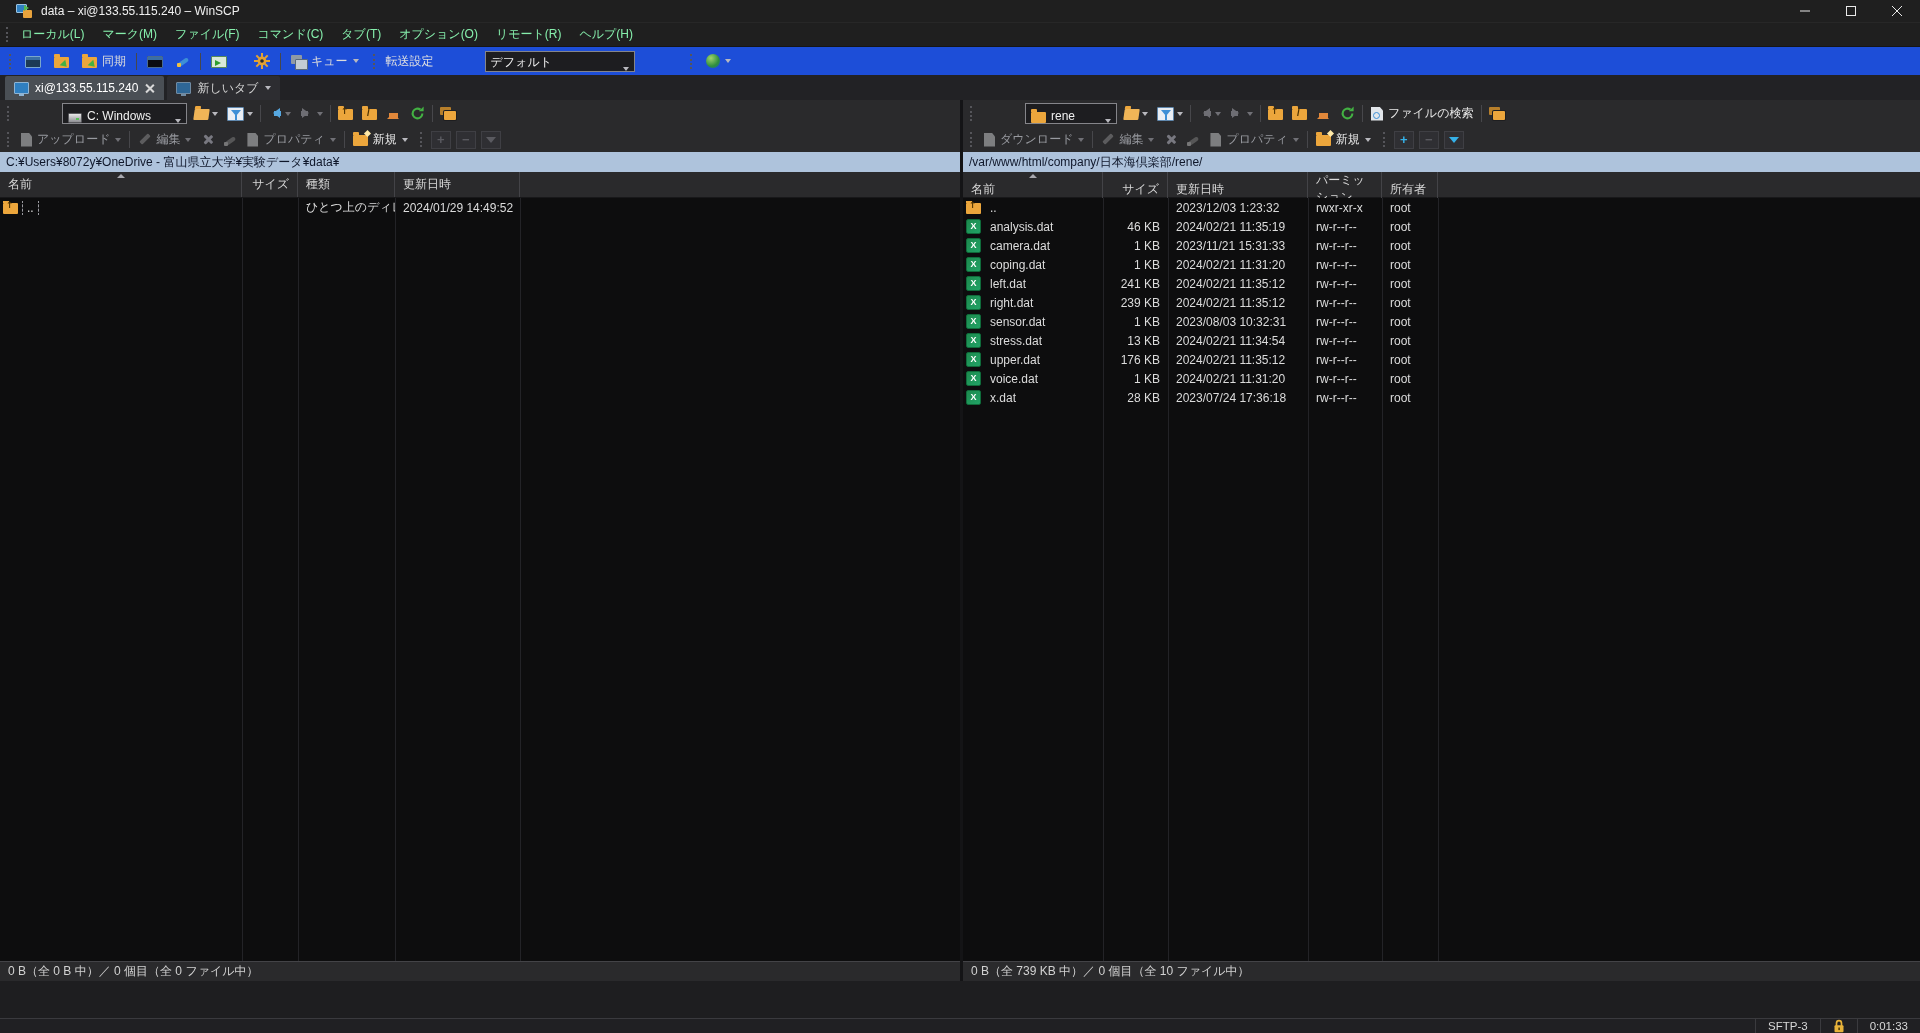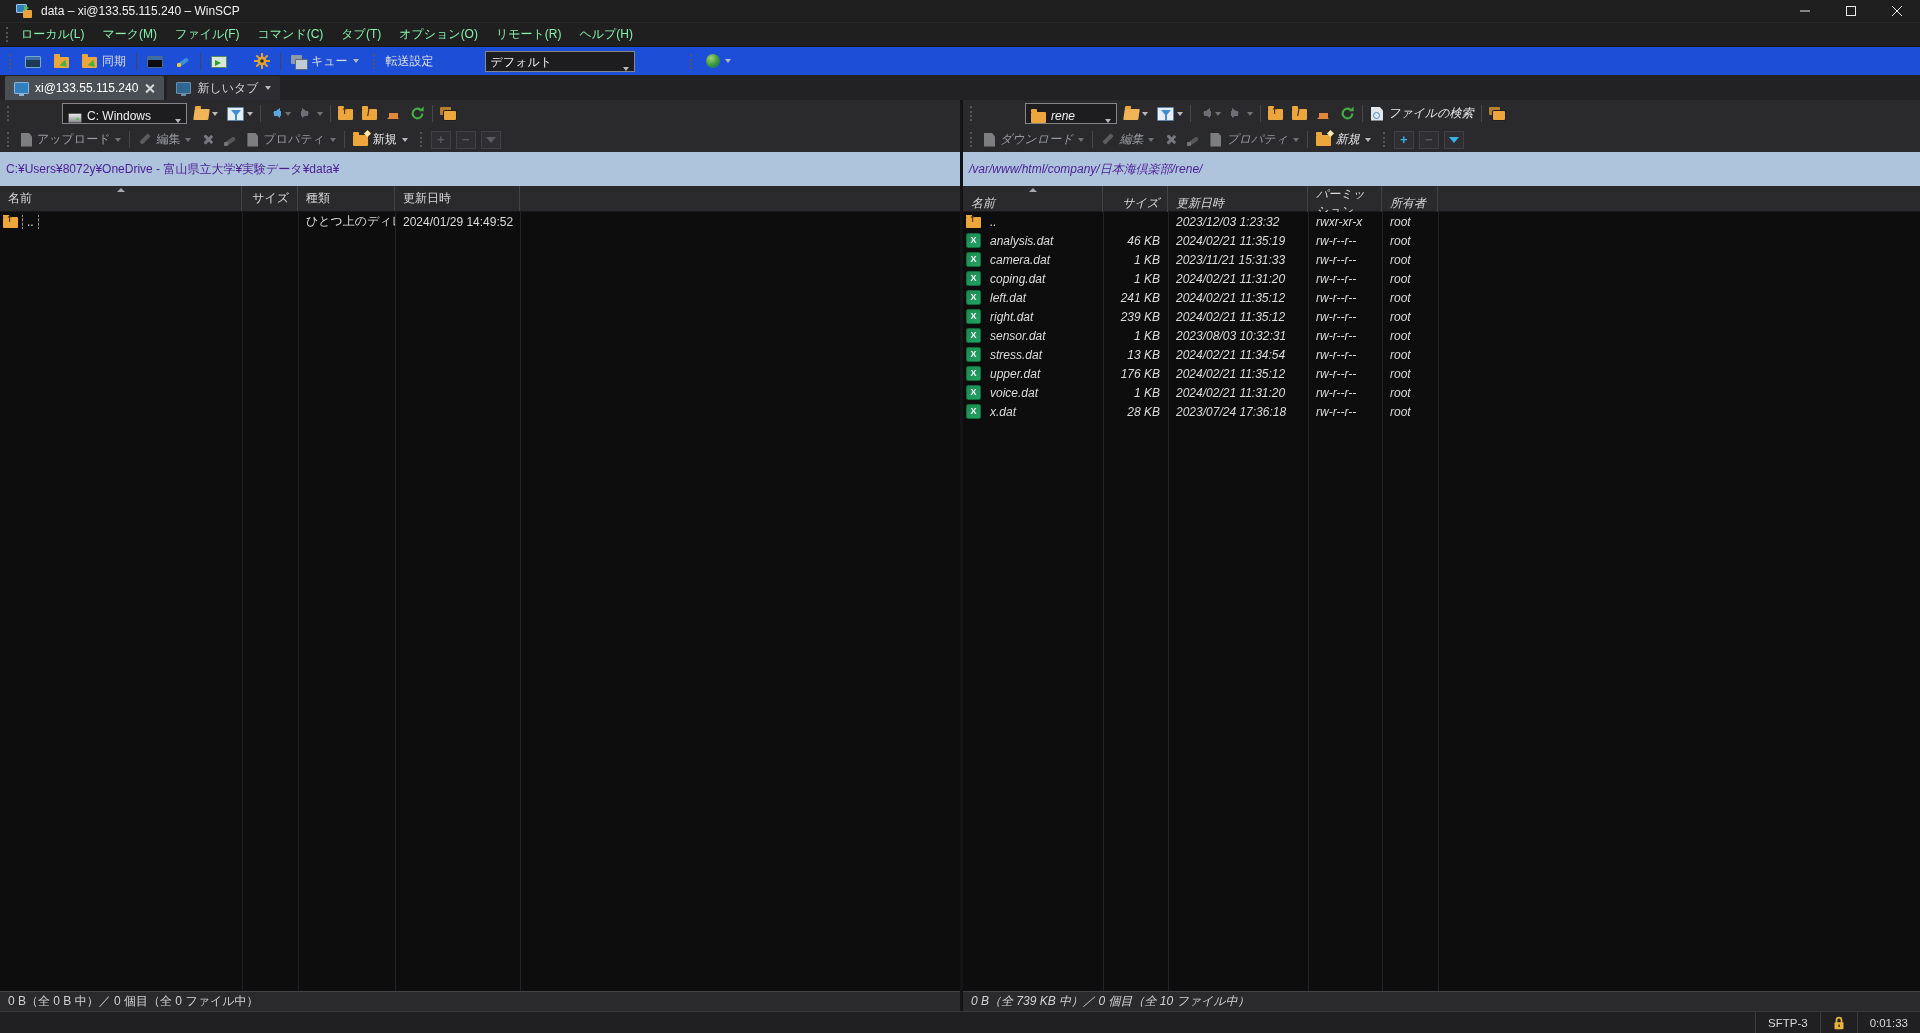--- a/index.html
+++ b/index.html
@@ -90,53 +90,53 @@
   .tab { height:24px; display:flex; align-items:center; gap:6px; padding:0 9px; background:#2d2d31; color:#d6d6d6; border-radius:2px 2px 0 0; }
   .tab.active { background:#4a4f55; color:#fff; }
   .tab-close { width:11px; height:11px; position:relative; }
   .tab-close::before,.tab-close::after { content:""; position:absolute; left:5px; top:0; width:1.5px; height:11px; background:#d8d8d8; }
   .tab-close::before { transform:rotate(45deg); } .tab-close::after { transform:rotate(-45deg); }
 
   
   .main { flex:1; display:flex; min-height:0; }
   .panel { display:flex; flex-direction:column; background:#2a2a2c; min-width:0; }
   .panel.left { width:960px; flex:none; }
-  .panel.right { flex:1;font-style:italic; }
+  .panel.right { flex:1; }
   .panel-sep { width:3px; background:#141416; flex:none; }
   .ptb { height:27px; display:flex; align-items:center; gap:5px; padding:0 3px; flex:none; }
   .ptb2 { height:25px; display:flex; align-items:center; gap:5px; padding:0 3px; flex:none; }
   .ibtn { display:flex; align-items:center; gap:3px; padding:2px; }
   .txtbtn { display:flex; align-items:center; gap:5px; padding:2px 3px; color:#989aa0; }
   .txtbtn.on { color:#e8e8e8; }
   .dimmed { opacity:.5; filter:grayscale(60%); }
   .mini { width:20px; height:18px; background:#2f2f33; border:1px solid #3f3f44; display:flex; align-items:center; justify-content:center; color:#5a5a60; }
   .mini.blue { color:#35b1e8; }
   .mini .ic-filter-s { width:0; height:0; border-left:5px solid transparent; border-right:5px solid transparent; border-top:6px solid currentColor; }
-  .pathbar { height:34px; background:#aec3dc; color:#4c1d95; display:flex; align-items:center; padding:0 6px; flex:none; white-space:nowrap; overflow:hidden; }
+  .pathbar { height:20px; background:#aec3dc; color:#0f172a; display:flex; align-items:center; padding:0 6px; flex:none; white-space:nowrap; overflow:hidden; }
 
   
   .hdr { height:26px; display:grid; background:#2a2a2c; border-bottom:1px solid #18181a; flex:none; }
   .grid-l { grid-template-columns:242px 56px 97px 125px 1fr; }
   .grid-r { grid-template-columns:140px 65px 140px 74px 56px 1fr; }
   .hcell { position:relative; display:flex; align-items:center; padding:0 8px; border-right:1px solid #434347; color:#d8d8d8; }
   .hcell:last-child { border-right:none; }
   .hcell.size { justify-content:flex-end; }
   .sort-up { position:absolute; top:2px; left:50%; margin-left:-4px; width:0; height:0; border-left:4px solid transparent; border-right:4px solid transparent; border-bottom:4px solid #a8a8ae; }
   .list { flex:1; position:relative; background:#0d0d0e; overflow:hidden; }
   .gl { position:absolute; top:0; bottom:0; width:1px; background:#232327; }
   .frow { display:grid; height:19px; align-items:center; color:#dcdcdc; }
   .cell { padding:0 8px; white-space:nowrap; overflow:hidden; }
   .cell.size { text-align:right; }
   .cell.name { display:flex; align-items:center; gap:5px; padding:0 2px 0 3px; }
   .fname { padding:0 4px; }
   .fname.focused { outline:1px dashed #9a9aa0; outline-offset:0; min-width:14px; }
 
   
   .pstatus { height:20px; background:#2a2a2c; border-top:1px solid #434347; display:flex; align-items:center; padding:0 8px; color:#d2d2d2; flex:none; white-space:nowrap; }
-  .bottombar { height:22px; background:#202023; border-top:1px solid #3a3a3e; display:flex; align-items:stretch; flex:none; }
+  .bottombar { height:15px; background:#202023; border-top:1px solid #3a3a3e; display:flex; align-items:stretch; flex:none;margin-top:37px; }
   .bspacer { flex:1; }
   .bcell { display:flex; align-items:center; justify-content:center; border-left:1px solid #3a3a3e; padding:0 12px; color:#d8d8d8; font-size:11.5px; }
 </style>
 </head>
 <body>
 
 <div class="app">
 
   <div class="titlebar">
     <span class="app-icon">

